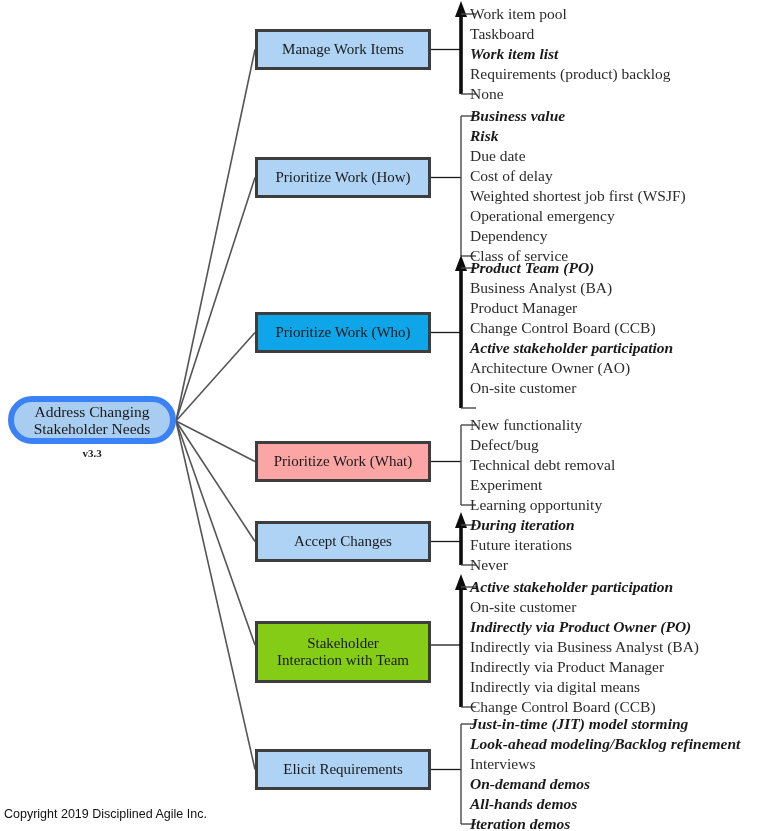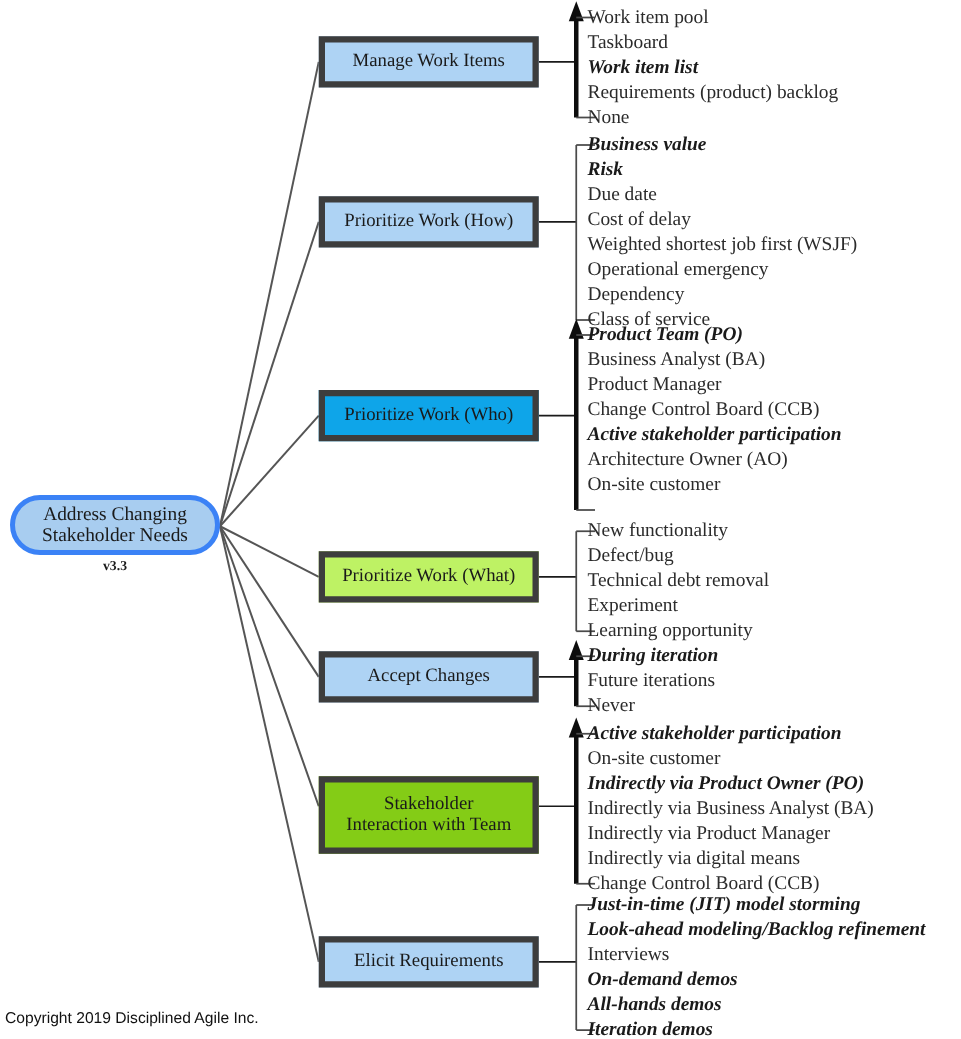--- a/index.html
+++ b/index.html
@@ -23,21 +23,21 @@
     pointer-events: none;
   }
   .root-node {
     position: absolute;
     left: 8px;
     top: 396px;
     width: 168px;
     height: 48px;
     box-sizing: border-box;
     background: #a8cdf0;
-    border: 4px solid #3b82f6;
+    border: 6px solid #3b82f6;
     border-radius: 24px;
     display: flex;
     flex-direction: column;
     align-items: center;
     justify-content: center;
     font-size: 15.5px;
     color: #1a1a1a;
     line-height: 1.12;
     text-align: center;
     z-index: 3;
@@ -52,21 +52,21 @@
     font-weight: bold;
     color: #1a1a1a;
     z-index: 3;
   }
   .branch-box {
     position: absolute;
     left: 255px;
     width: 176px;
     box-sizing: border-box;
     background: #aed3f4;
-    border: 5px solid #1d4ed8;
+    border: 3px solid #1d4ed8;
     display: flex;
     align-items: center;
     justify-content: center;
     text-align: center;
     font-size: 15px;
     color: #1a1a1a;
     line-height: 1.14;
     z-index: 3;
   }
   .option-list {
@@ -178,21 +178,21 @@
       </div>
       <div class="option-list" style="top: 258px;">
         <div class="option-item recommended">Product Team (PO)</div>
         <div class="option-item">Business Analyst (BA)</div>
         <div class="option-item">Product Manager</div>
         <div class="option-item">Change Control Board (CCB)</div>
         <div class="option-item recommended">Active stakeholder participation</div>
         <div class="option-item">Architecture Owner (AO)</div>
         <div class="option-item">On-site customer</div>
       </div>
-      <div class="branch-box" style="top: 441px; height: 41px; background: #bef264; border-color: rgb(61, 61, 61); text-align: right;">
+      <div class="branch-box" style="top: 441px; height: 41px; background: #fca5a5; border-color: rgb(61, 61, 61); text-align: right;">
         <div>Prioritize Work (What)</div>
       </div>
       <div class="option-list" style="top: 415px;">
         <div class="option-item">New functionality</div>
         <div class="option-item">Defect/bug</div>
         <div class="option-item">Technical debt removal</div>
         <div class="option-item">Experiment</div>
         <div class="option-item">Learning opportunity</div>
       </div>
       <div class="branch-box" style="top: 521px; height: 41px; background: rgb(174, 211, 244); border-color: rgb(61, 61, 61);">

